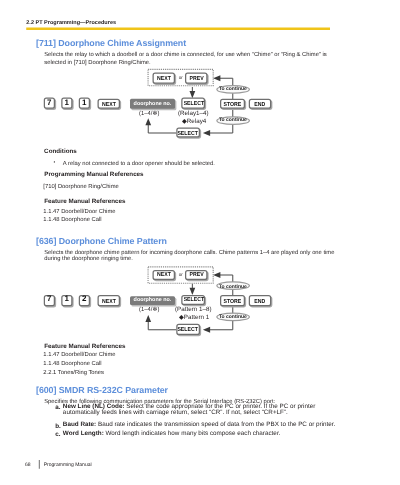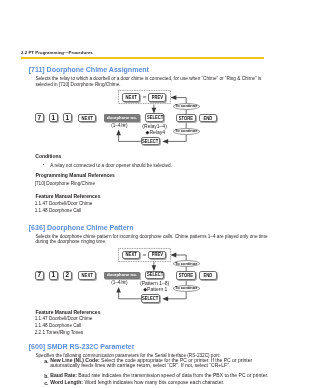--- a/index.html
+++ b/index.html
@@ -1,18 +1,18 @@
 <!DOCTYPE html>
 <html><head>
 <meta charset="utf-8">
 <style>
   html,body{margin:0;padding:0;}
   body{transform:translateZ(0);width:300px;height:388px;background:#fff;
        font-family:"Liberation Sans",sans-serif;color:#231f20;overflow:hidden;position:relative;}
-  .page{position:absolute;inset:0;margin-top:35px;}
+  .page{position:absolute;inset:0;}
 
   
   .hdr{position:absolute;left:21px;top:14.8px;font-size:4.4px;font-weight:bold;letter-spacing:0.02px;white-space:nowrap;}
   .hdr-rule{position:absolute;left:21px;top:22.4px;width:243px;height:1.5px;background:#f0c419;}
 
   
   h2.sec{position:absolute;margin:0;font-size:7.08px;font-weight:bold;color:#5d8fdb;letter-spacing:-0.05px;white-space:nowrap;}
   .body-txt{position:absolute;font-size:4.68px;line-height:5.45px;color:#231f20;}
   .subhead{position:absolute;font-size:5px;font-weight:bold;white-space:nowrap;}
   .bullet{position:absolute;width:1.3px;height:1.3px;background:#231f20;border-radius:50%;}

